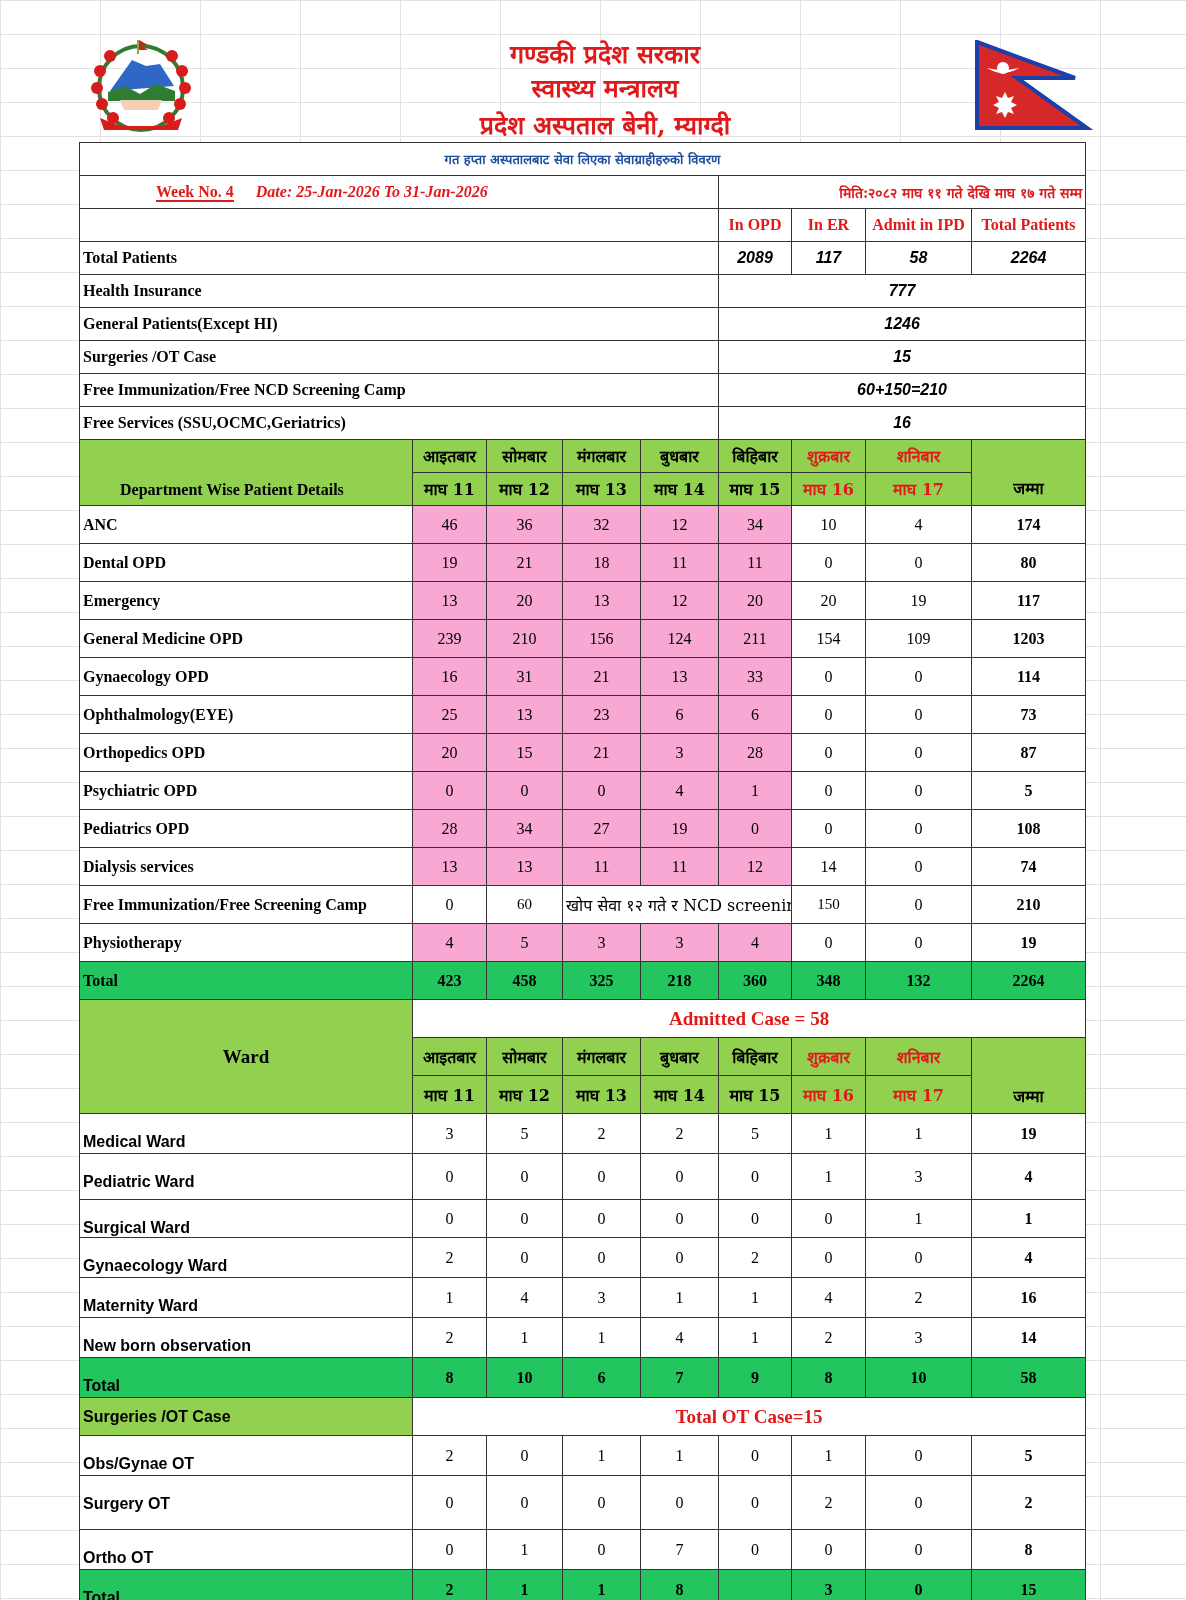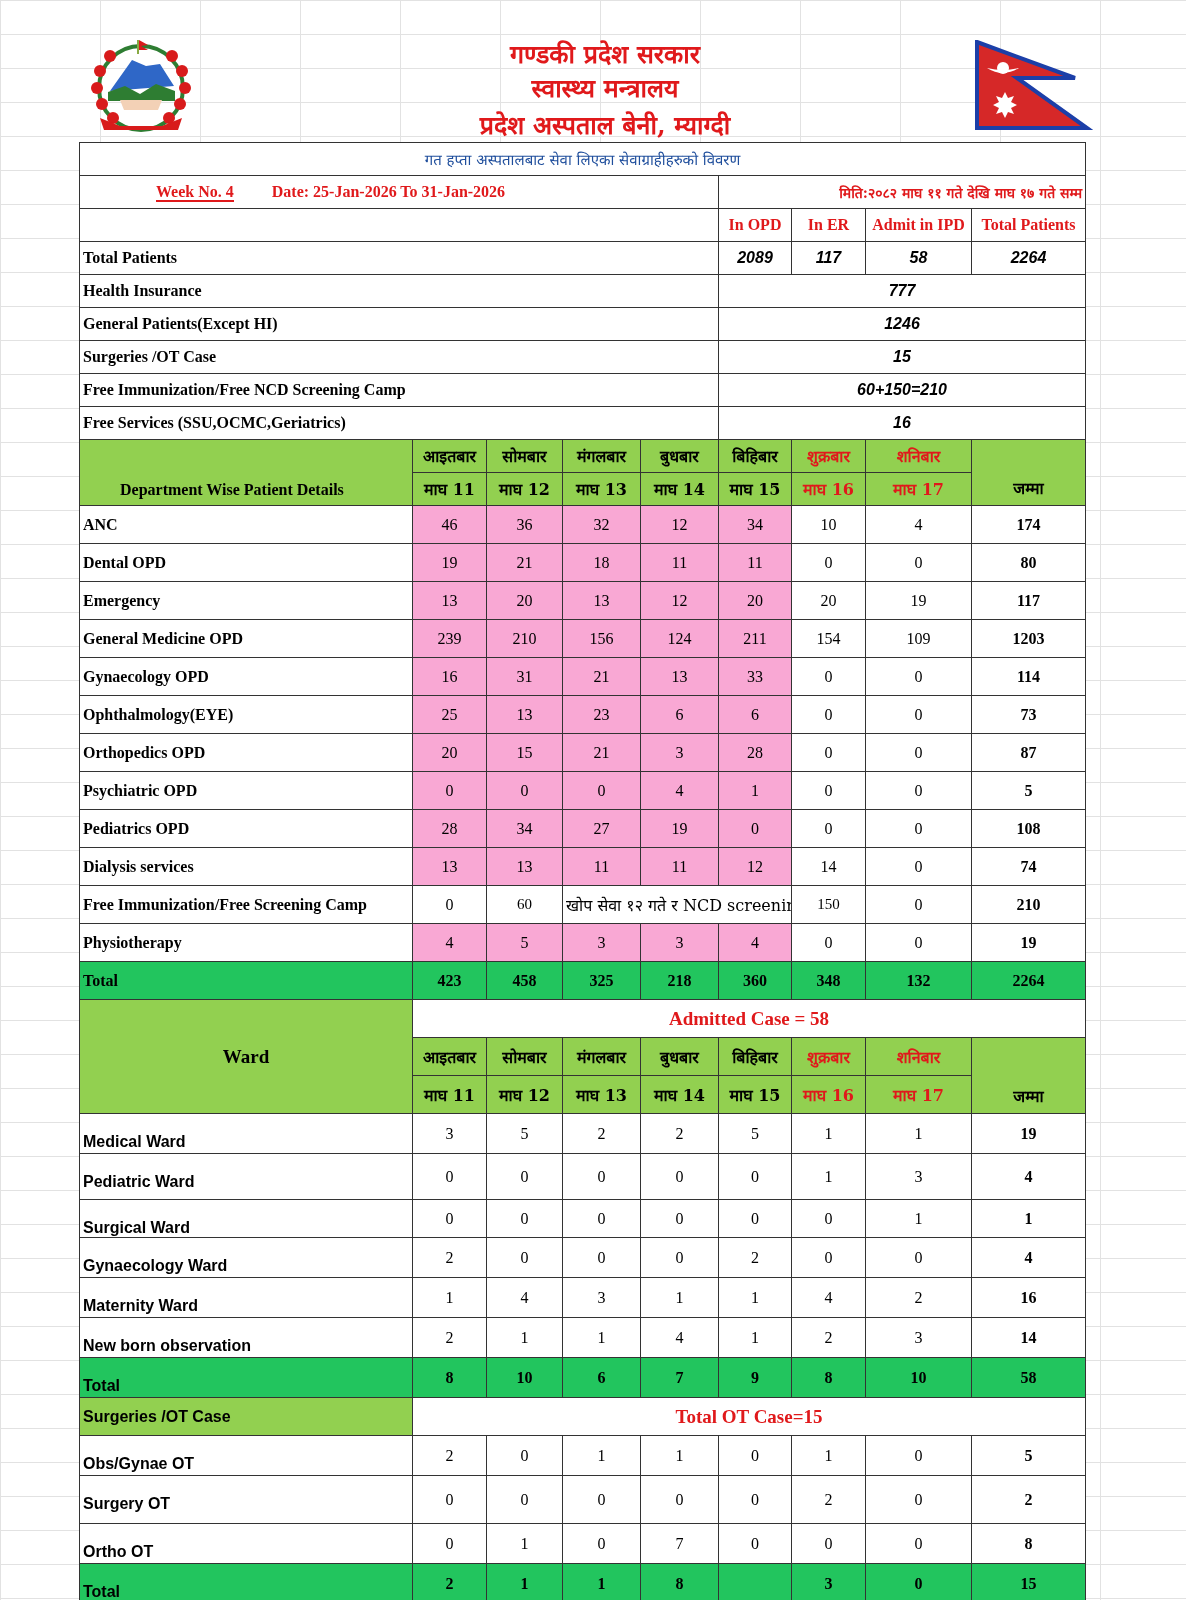--- a/index.html
+++ b/index.html
@@ -76,26 +76,26 @@
       <col style="width:76px">
       <col style="width:78px">
       <col style="width:78px">
       <col style="width:73px">
       <col style="width:74px">
       <col style="width:106px">
       <col style="width:114px">
   </colgroup>
   <tbody>
     <tr>
-      <td colspan="9" class="center blueTxt" style="font-family:'DejaVu Serif',serif;font-size:15px;font-weight:normal;">गत हप्ता अस्पतालबाट सेवा लिएका सेवाग्राहीहरुको विवरण</td>
+      <td colspan="9" class="center blueTxt" style="font-family:'DejaVu Serif',serif;font-size:13px;font-weight:bold;">गत हप्ता अस्पतालबाट सेवा लिएका सेवाग्राहीहरुको विवरण</td>
     </tr>
     <tr>
       <td colspan="5" style="padding-left:76px;">
         <span class="red" style="font-weight:bold;border-bottom:2px solid #e0191b;">Week No. 4</span>
-        <span class="red" style="font-weight:bold;margin-left:34px;">Date: 25-Jan-2026 To 31-Jan-2026</span>
+        <span class="red" style="font-weight:bold;margin-left:18px;font-style:italic;">Date: 25-Jan-2026 To 31-Jan-2026</span>
       </td>
       <td colspan="4" class="red" style="text-align:right;font-family:'DejaVu Serif',serif;font-size:14px;font-weight:bold;">मिति:२०८२ माघ ११ गते देखि माघ १७ गते सम्म</td>
     </tr>
     <tr>
       <td colspan="5"></td>
       <td class="red center" style="font-weight:bold;margin-top:15px;">In OPD</td>
       <td class="red center" style="font-weight:bold;">In ER</td>
       <td class="red center" style="font-weight:bold;">Admit in IPD</td>
       <td class="red center" style="font-weight:bold;">Total Patients</td>
     </tr>
@@ -411,21 +411,21 @@
         <td class="num">2</td>
         <td class="num">0</td>
         <td class="num">1</td>
         <td class="num">1</td>
         <td class="num">0</td>
         <td class="num">1</td>
         <td class="num">0</td>
         <td class="tot">5</td>
       </tr>
       <tr>
-        <td class="lbl sans" style="height: 37px; vertical-align: bottom; padding-bottom: 10px;">Surgery OT</td>
+        <td class="lbl sans" style="height: 37px; vertical-align: bottom; padding-bottom: 16px;">Surgery OT</td>
         <td class="num">0</td>
         <td class="num">0</td>
         <td class="num">0</td>
         <td class="num">0</td>
         <td class="num">0</td>
         <td class="num">2</td>
         <td class="num">0</td>
         <td class="tot">2</td>
       </tr>
       <tr>

